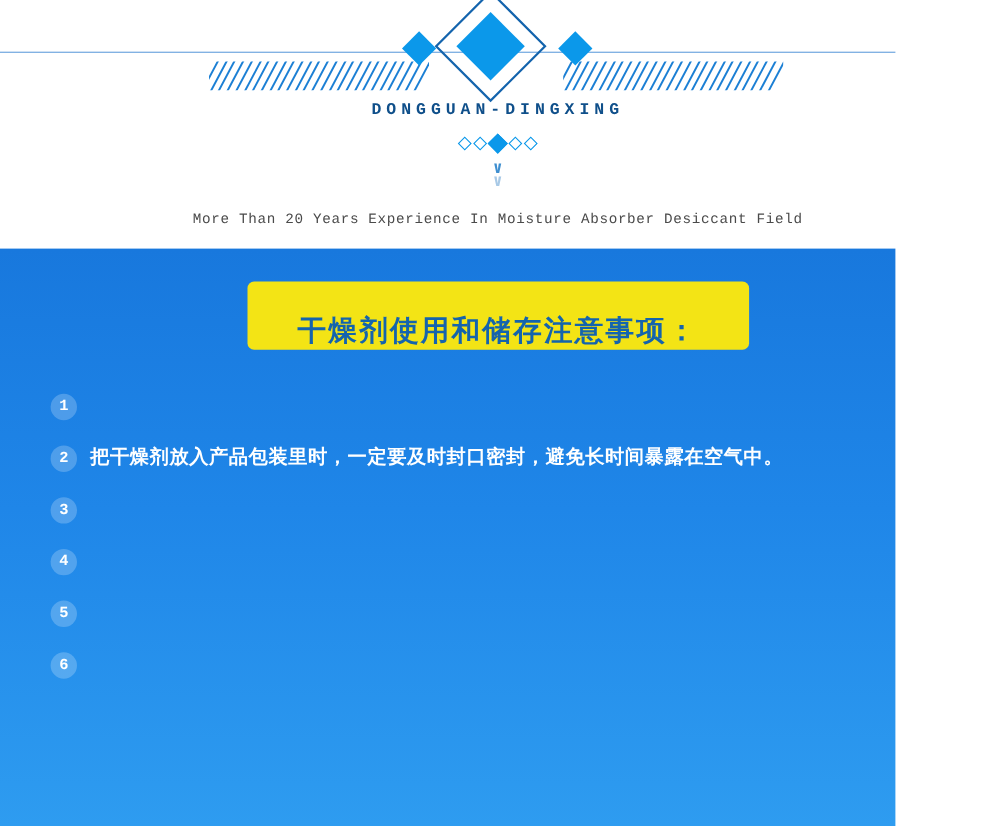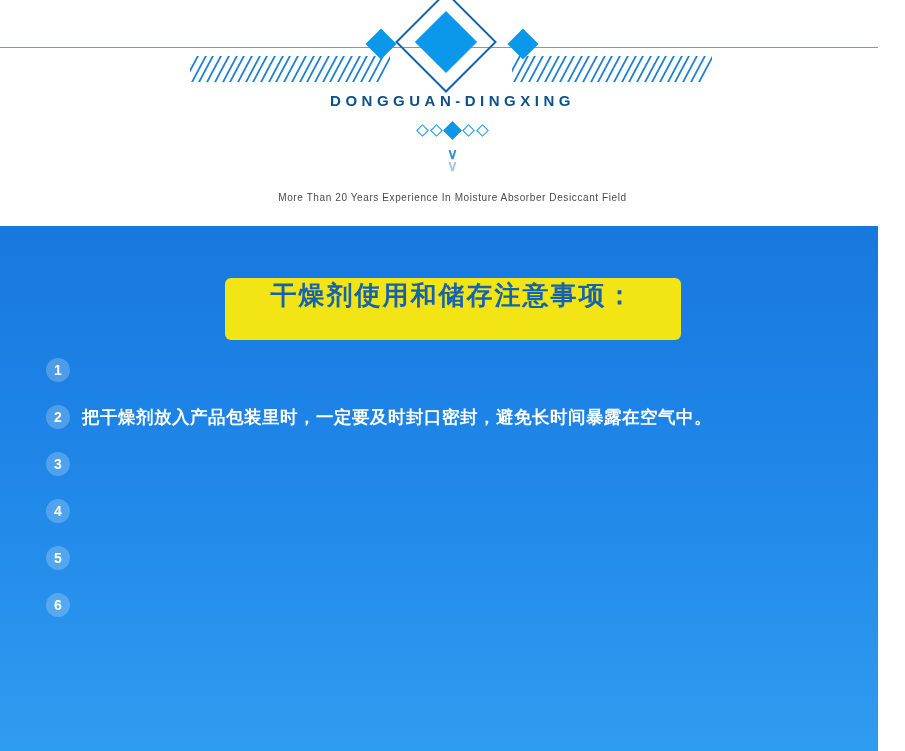--- a/index.html
+++ b/index.html
@@ -8,23 +8,24 @@
   }
   body {
     width: 905px;
     height: 751px;
     font-family: "Liberation Sans", sans-serif;
     background: #ffffff;
     overflow: hidden;
   }
   .page {
     position: relative;
-    width: 878px;
+    width: 814px;
     height: 751px;
     overflow: hidden;
+    font-family: Liberation Mono, monospace;
   }
 
   
   .header {
     position: relative;
     width: 905px;
     height: 226px;
     background: #ffffff;
     overflow: hidden;
   }
@@ -135,44 +136,44 @@
   }
   .chev.one { top: 148px; color: #3f8fd0; }
   .chev.two { top: 160px; color: #a8c9e6; }
 
   .tagline {
     position: absolute;
     top: 192px;
     left: 0;
     width: 905px;
     text-align: center;
-    font-size: 10px;
+    font-size: 13px;
     color: #4a4a4a;
     letter-spacing: .6px;
   }
 
   
   .content {
     position: relative;
     width: 905px;
     height: 525px;
     background: linear-gradient(180deg, #1878dd 0%, #1f86e8 45%, #2e9cf0 100%);
     overflow: hidden;
   }
   .title-band {
     position: absolute;
-    top: 52px;
+    top: 30px;
     left: 50%;
     transform: translateX(-50%);
     width: 456px;
     height: 62px;
     background: #f3e415;
     border-radius: 6px;
     display: flex;
-    align-items: flex-start;
+    align-items: flex-end;
     justify-content: center;
   }
   .title-band span {
     font-size: 26px;
     font-weight: bold;
     color: #1464ad;
     letter-spacing: 2px;
   }
 
   .list {

